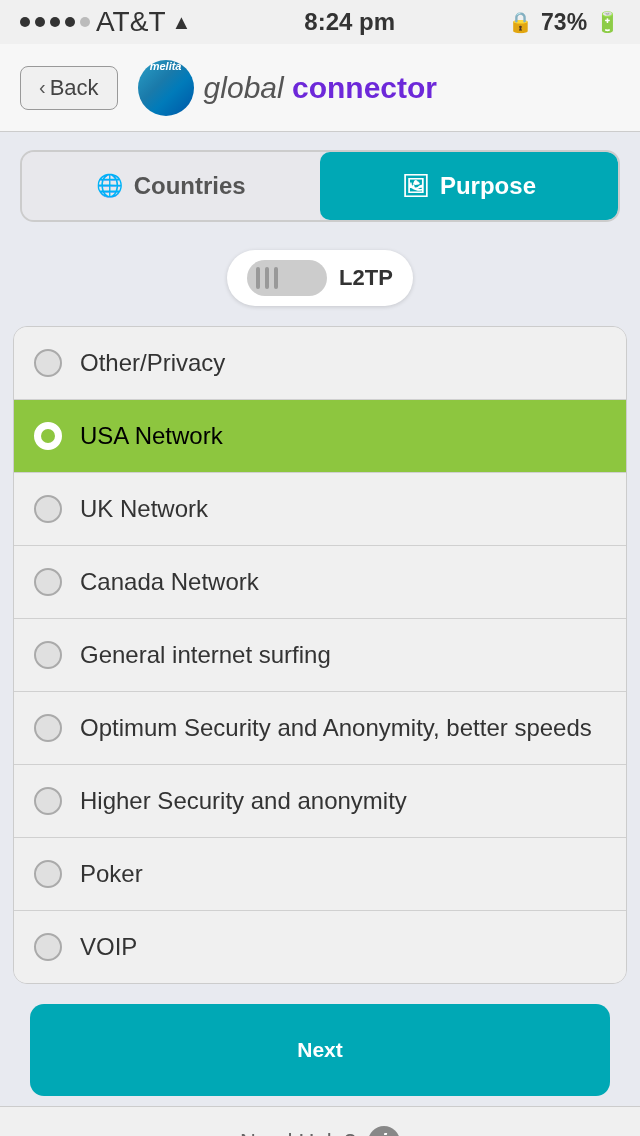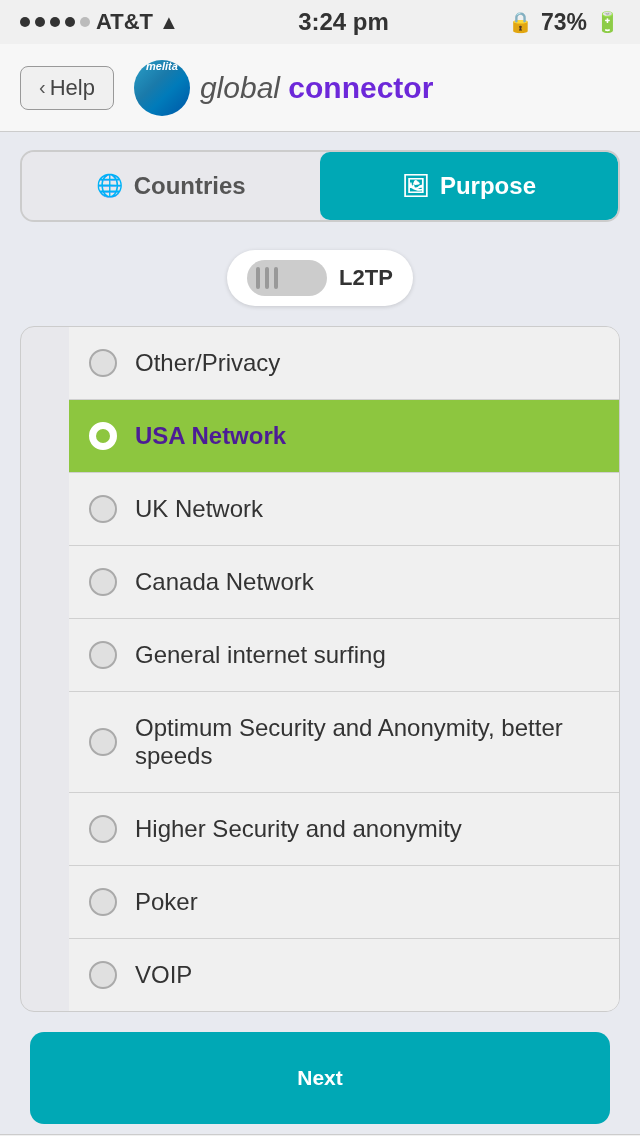--- a/index.html
+++ b/index.html
@@ -20,21 +20,21 @@
       display: flex;
       align-items: center;
       justify-content: space-between;
       padding: 0 20px;
       font-size: 24px;
       font-weight: 600;
     }
     .status-left { display: flex; align-items: center; gap: 6px; }
     .status-dots { display: flex; gap: 5px; }
     .status-dot { width: 10px; height: 10px; border-radius: 50%; background: #333; }
-    .status-carrier { font-size: 22px; font-weight: 700; color: #333; }
+    .status-carrier { font-size: 28px; font-weight: 400; color: #333; }
     .wifi-icon { font-size: 20px; color: #333; }
     .status-center { font-size: 24px; font-weight: 600; color: #333; }
     .status-right { display: flex; align-items: center; gap: 8px; font-size: 20px; color: #333; }
     .battery-text { font-size: 23px; }
 
     
     .nav-bar {
       background: #f7f7f7;
       height: 88px;
       display: flex;
@@ -152,40 +152,39 @@
     }
     .toggle-label {
       font-size: 22px;
       font-weight: 600;
       color: #333;
     }
 
     
     .list-container {
       background: #e8e8ec;
-      margin: 0 20px;
+      margin: 0 13px;
       border-radius: 14px;
       overflow: hidden;
       border: 1px solid #ccc;
-      padding-left: 48px;
     }
     .list-item {
       display: flex;
       align-items: center;
       padding: 22px 20px;
       gap: 18px;
       background: #f0f0f0;
       border-bottom: 1px solid #d0d0d0;
       cursor: pointer;
     }
     .list-item:last-child { border-bottom: none; }
     .list-item.selected {
       background: #8dc63f;
     }
-    .list-item.selected .item-text { color: #4c1d95; font-weight: 700; }
+    .list-item.selected .item-text { color: #000000; font-weight: 400; }
     .radio-outer {
       width: 28px;
       height: 28px;
       border-radius: 50%;
       border: 2px solid #aaa;
       background: #e0e0e0;
       display: flex;
       align-items: center;
       justify-content: center;
       flex-shrink: 0;
@@ -264,32 +263,32 @@
     <div class="status-dots">
       <div class="status-dot"></div>
       <div class="status-dot"></div>
       <div class="status-dot"></div>
       <div class="status-dot"></div>
       <div class="status-dot" style="background:#bbb;"></div>
     </div>
     <span class="status-carrier">AT&amp;T</span>
     <span class="wifi-icon">▲</span>
   </div>
-  <div class="status-center">3:24 pm</div>
+  <div class="status-center">8:24 pm</div>
   <div class="status-right">
     <span>🔒</span>
     <span class="battery-text">73%</span>
     <span>🔋</span>
   </div>
 </div>
 
 <div class="nav-bar">
   <button class="back-button">
     <span class="back-chevron">‹</span>
-    <span>Help</span>
+    <span>Back</span>
   </button>
   <div class="logo-area">
     <div class="logo-circle">
       <span>melita</span>
     </div>
     <div class="logo-text">
       <span class="global">global</span>
       <span class="connector">connector</span>
     </div>
   </div>

